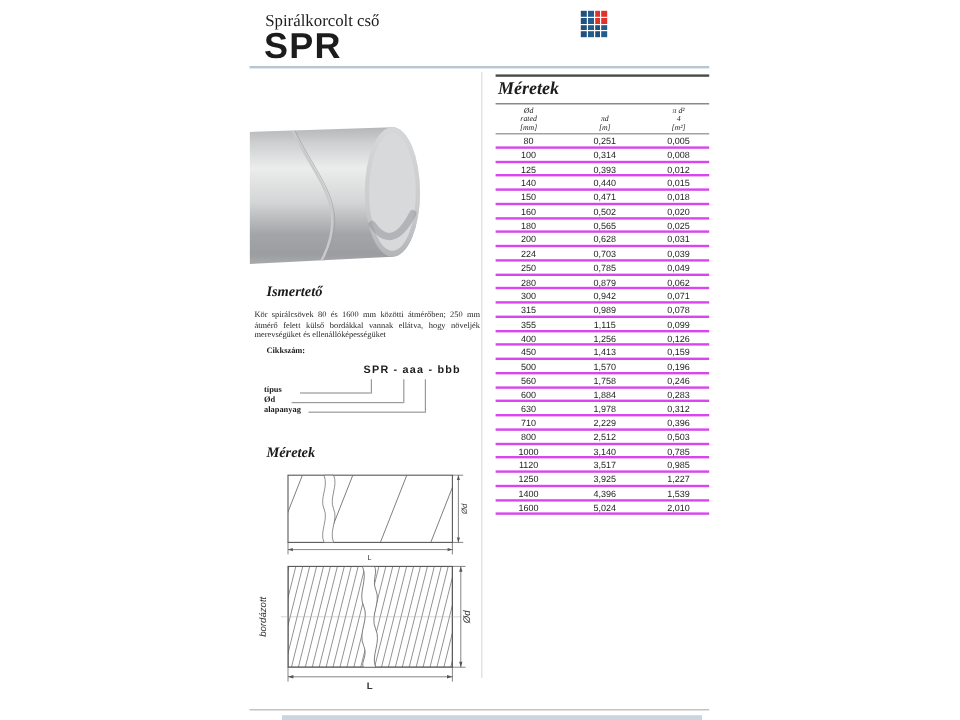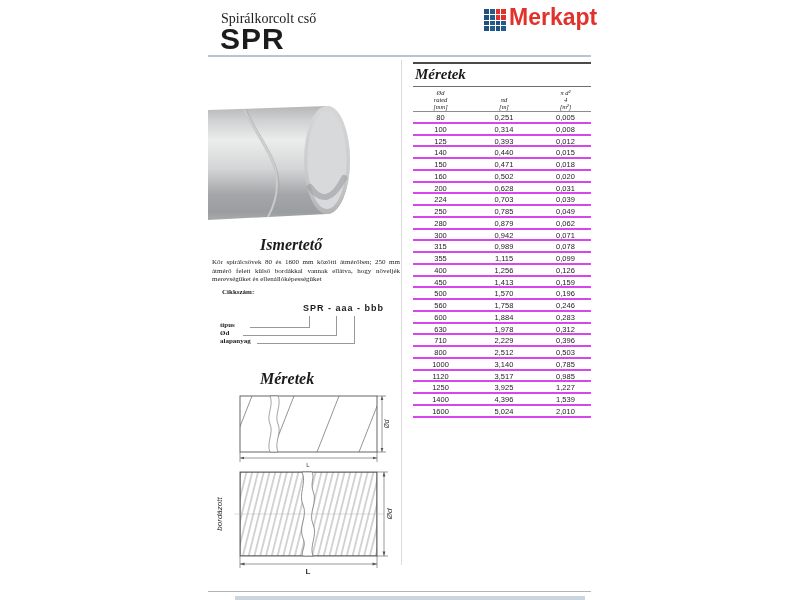--- a/index.html
+++ b/index.html
@@ -16,21 +16,21 @@
              grid-template-columns:repeat(4,1fr);grid-template-rows:repeat(4,1fr);gap:1px;}
   .logo-grid i{display:block;background:var(--brand_blue,#20517e);}
   .logo-grid i:nth-child(even){filter:brightness(1.12);}
   .logo-grid i.r{background:var(--brand_red,#e2312b);filter:none;}
   .logo-text{font-family:"Liberation Sans",sans-serif;font-weight:bold;font-size:23px;
              color:var(--brand_red,#e2312b);line-height:22px;}
   .header-rule{left:208px;top:55px;width:383px;height:2px;background:var(--rule_blue,#b7c6d3);}
   .col-divider{left:401px;top:60px;width:1px;height:505px;background:#dcdcdc;}
 
   
-  .intro-heading,.dim-heading{font-style:italic;font-weight:bold;font-size:16px;margin-left:38px;}
+  .intro-heading,.dim-heading{font-style:italic;font-weight:bold;font-size:12px;}
   .intro-heading{left:222px;top:236px;}
   .intro-body{left:212px;top:258px;width:188px;font-size:7px;line-height:8.5px;text-align:justify;}
   .article-label{left:222px;top:288px;font-weight:bold;font-size:7px;}
   .article-code{left:303px;top:303px;font-family:"Liberation Sans",sans-serif;
                 font-weight:bold;font-size:9px;letter-spacing:1px;}
   .legend-item{font-weight:bold;font-size:7px;}
   .lg0{left:220px;top:321px;} .lg1{left:220px;top:329px;} .lg2{left:220px;top:337px;}
   .conn{background:#999;}
   .dim-heading{left:222px;top:370px;}
 
@@ -71,21 +71,20 @@
       <i class="r"></i>
       <i></i>
       <i></i>
       <i></i>
       <i></i>
       <i></i>
       <i></i>
       <i></i>
       <i></i>
     </span>
-  <span class="logo-text">Merkapt</span>
 </div>
 
 <div class="abs header-rule"></div>
 <div class="abs col-divider"></div>
 
 <svg class="abs" style="left:208px;top:60px" width="192" height="170" viewBox="0 0 192 170">
   <defs>
     <linearGradient id="gBody" x1="0" y1="0" x2="0" y2="1">
       <stop offset="0" stop-color="#b4b6b8"></stop>
         <stop offset="0.12" stop-color="#cfd0d2"></stop>
@@ -226,20 +225,25 @@
         <span class="tcell c0">150</span>
         <span class="tcell c1">0,471</span>
         <span class="tcell c2">0,018</span>
       </div>
       <div class="trow">
         <span class="tcell c0">160</span>
         <span class="tcell c1">0,502</span>
         <span class="tcell c2">0,020</span>
       </div>
       <div class="trow">
+        <span class="tcell c0">180</span>
+        <span class="tcell c1">0,565</span>
+        <span class="tcell c2">0,025</span>
+      </div>
+      <div class="trow">
         <span class="tcell c0">200</span>
         <span class="tcell c1">0,628</span>
         <span class="tcell c2">0,031</span>
       </div>
       <div class="trow">
         <span class="tcell c0">224</span>
         <span class="tcell c1">0,703</span>
         <span class="tcell c2">0,039</span>
       </div>
       <div class="trow">

